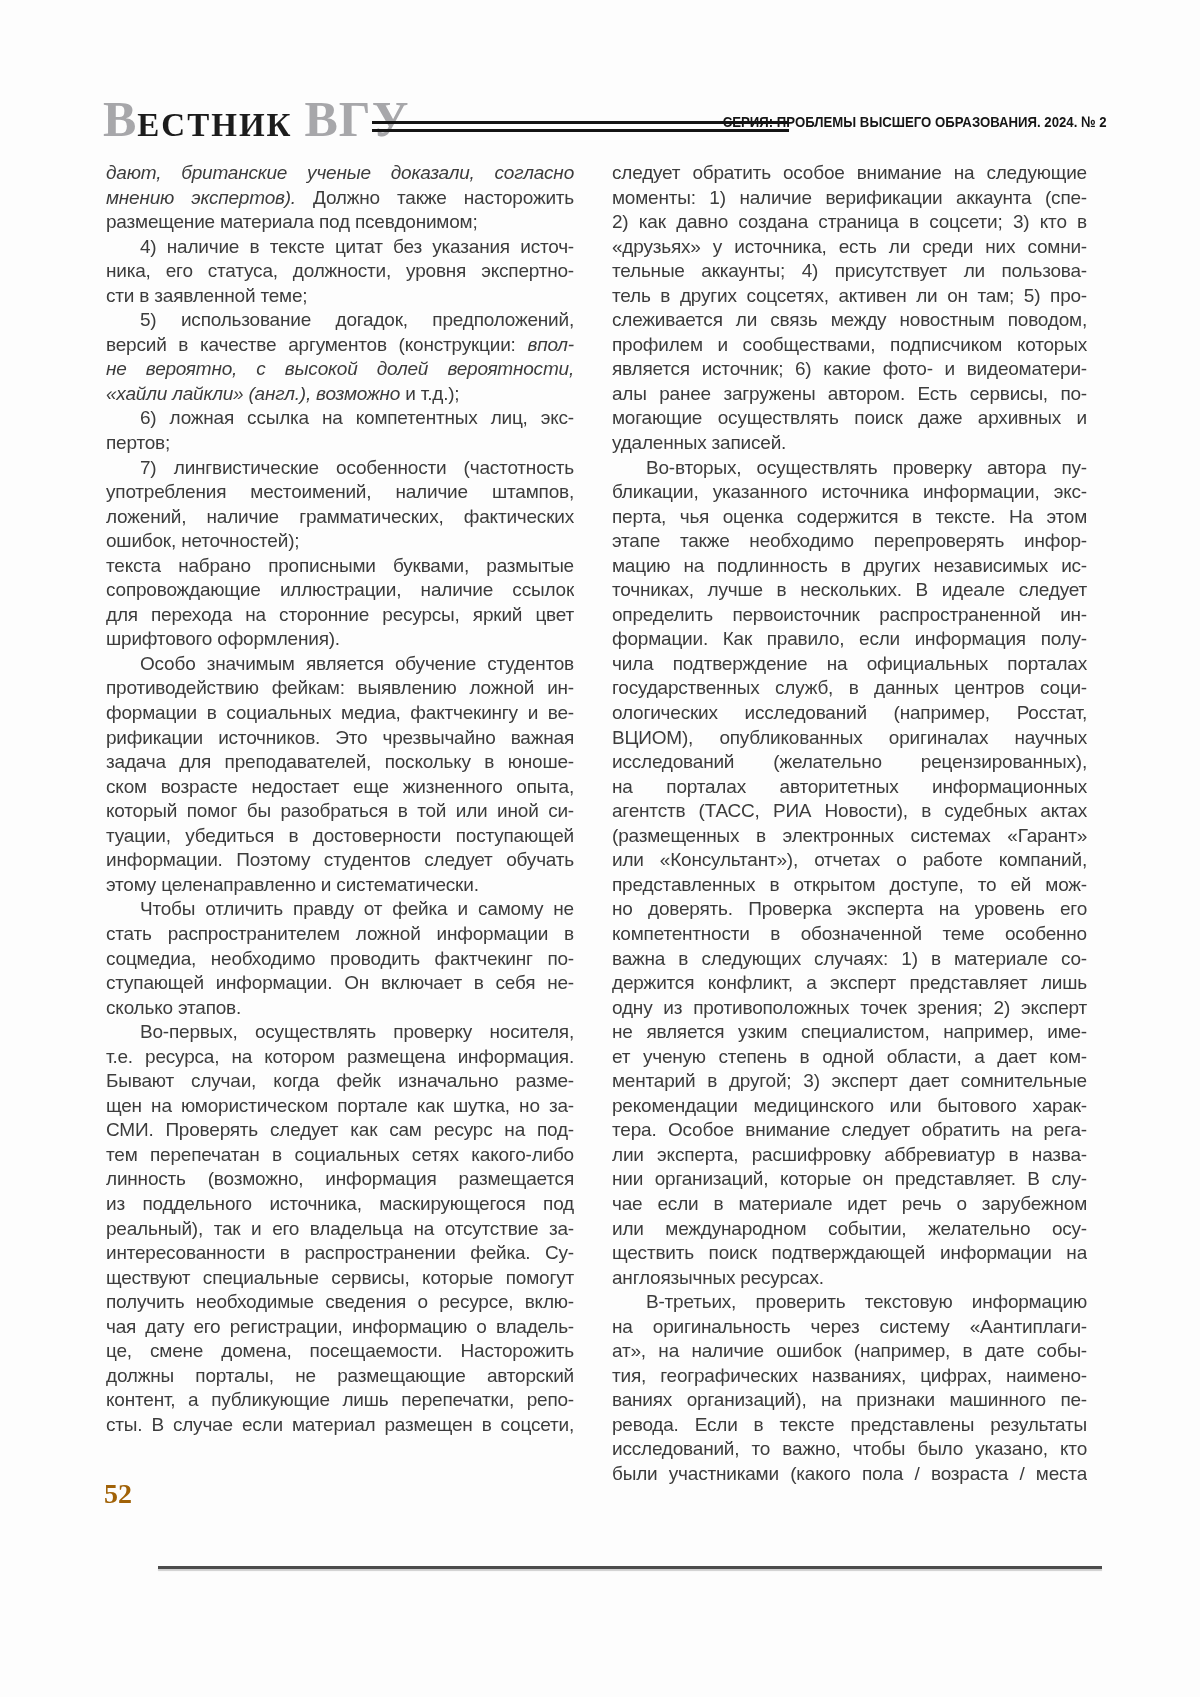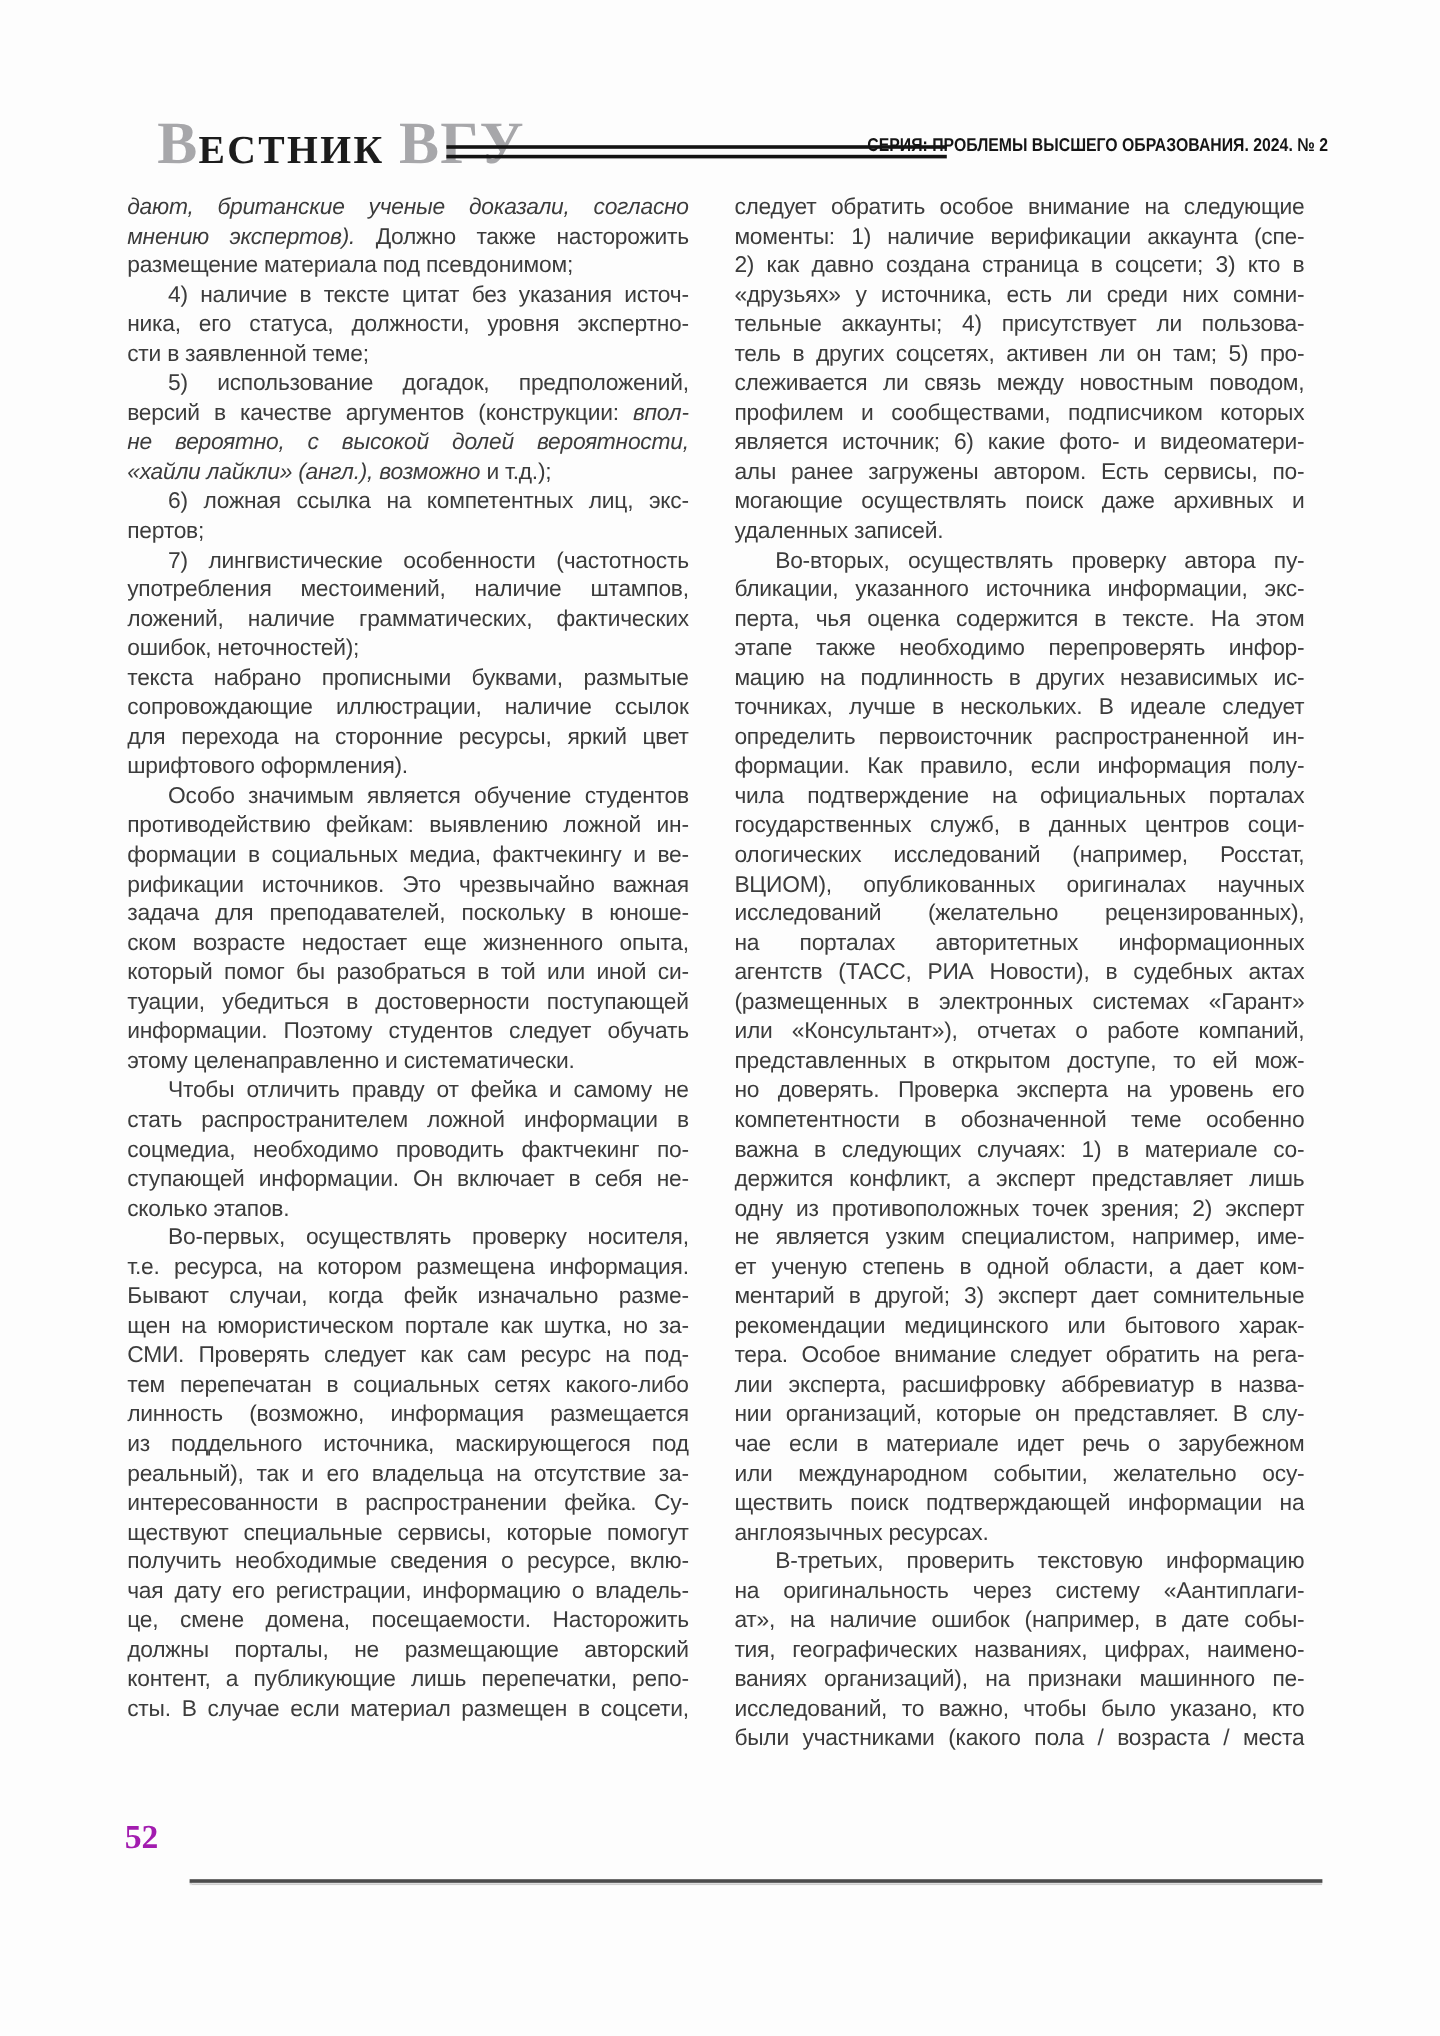--- a/index.html
+++ b/index.html
@@ -2,42 +2,42 @@
 <html><head>
 <meta charset="utf-8">
 <style>
   * { margin:0; padding:0; box-sizing:border-box; }
   html,body { width:1200px; height:1697px; }
   body { background:#f4f4f4; font-family:"Liberation Sans", sans-serif; }
   .page { position:relative; width:1200px; height:1697px; background:#fdfdfd; overflow:hidden; }
 
   
   .logo { position:absolute; left:103px; top:94px; font-family:"Liberation Serif", serif;
-          font-weight:bold; white-space:nowrap; line-height:1;margin-left:28px; }
+          font-weight:bold; white-space:nowrap; line-height:1; }
   .logo-big { font-size:50px; color:#a7a7aa; letter-spacing:1px; }
   .logo-small { font-size:33px; color:#1c1c1c; letter-spacing:2px; }
   .logo-gap { display:inline-block; width:12px; }
   .head-rule { position:absolute; left:372px; top:121px; width:417px; height:11px;
                border-top:3.5px solid #141414; border-bottom:3.5px solid #141414; }
   .series { position:absolute; right:93px; top:113px; font-size:15.5px; font-weight:bold;
             color:#151515; white-space:nowrap; transform:scaleX(0.85); transform-origin:100% 50%; }
 
   
   .col { position:absolute; top:161px; color:#3c3c3c; font-size:19px;
          line-height:24.55px; letter-spacing:-0.2px; }
   .col-left  { left:106px; width:468px; }
   .col-right { left:612px; width:475px; }
   .line { text-align:justify; text-align-last:justify; height:24.55px; overflow:hidden; }
   .line.end { text-align-last:left; }
   .line.indent { text-indent:34px; }
   .it { font-style:italic; }
 
   
-  .page-num { position:absolute; left:104px; top:1516px; font-family:"Liberation Serif", serif;
-              font-weight:bold; font-size:28px; color:#a21caf; }
+  .page-num { position:absolute; left:104px; top:1478px; font-family:"Liberation Serif", serif;
+              font-weight:bold; font-size:28px; color:#a16207; }
   .foot-rule { position:absolute; left:158px; top:1566px; width:944px; height:3px;
                background:#4c4c4c; box-shadow:0 2px 1px rgba(0,0,0,0.18); }
 </style>
 </head>
 <body>
 
 <div class="page">
 
   <div class="logo">
     <span class="logo-big">В</span><span class="logo-small">ЕСТНИК</span><span class="logo-gap"></span><span class="logo-big">ВГУ</span>
@@ -167,20 +167,21 @@
         <div class="line"><span>или международном событии, желательно осу-</span></div>
         <div class="line"><span>ществить поиск подтверждающей информации на</span></div>
         <div class="line end"><span>англоязычных ресурсах.</span></div>
       </div>
       <div>
         <div class="line indent"><span>В-третьих, проверить текстовую информацию</span></div>
         <div class="line"><span>на оригинальность через систему «Аантиплаги-</span></div>
         <div class="line"><span>ат», на наличие ошибок (например, в дате собы-</span></div>
         <div class="line"><span>тия, географических названиях, цифрах, наимено-</span></div>
         <div class="line"><span>ваниях организаций), на признаки машинного пе-</span></div>
+        <div class="line"><span>ревода. Если в тексте представлены результаты</span></div>
         <div class="line"><span>исследований, то важно, чтобы было указано, кто</span></div>
         <div class="line"><span>были участниками (какого пола / возраста / места</span></div>
       </div>
     </div>
 
   <div class="page-num">52</div>
   <div class="foot-rule"></div>
 
 </div>
 

